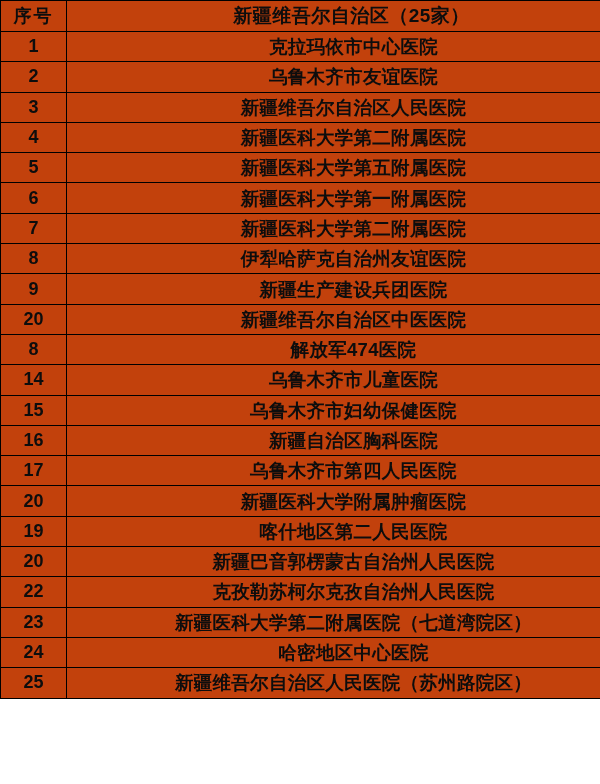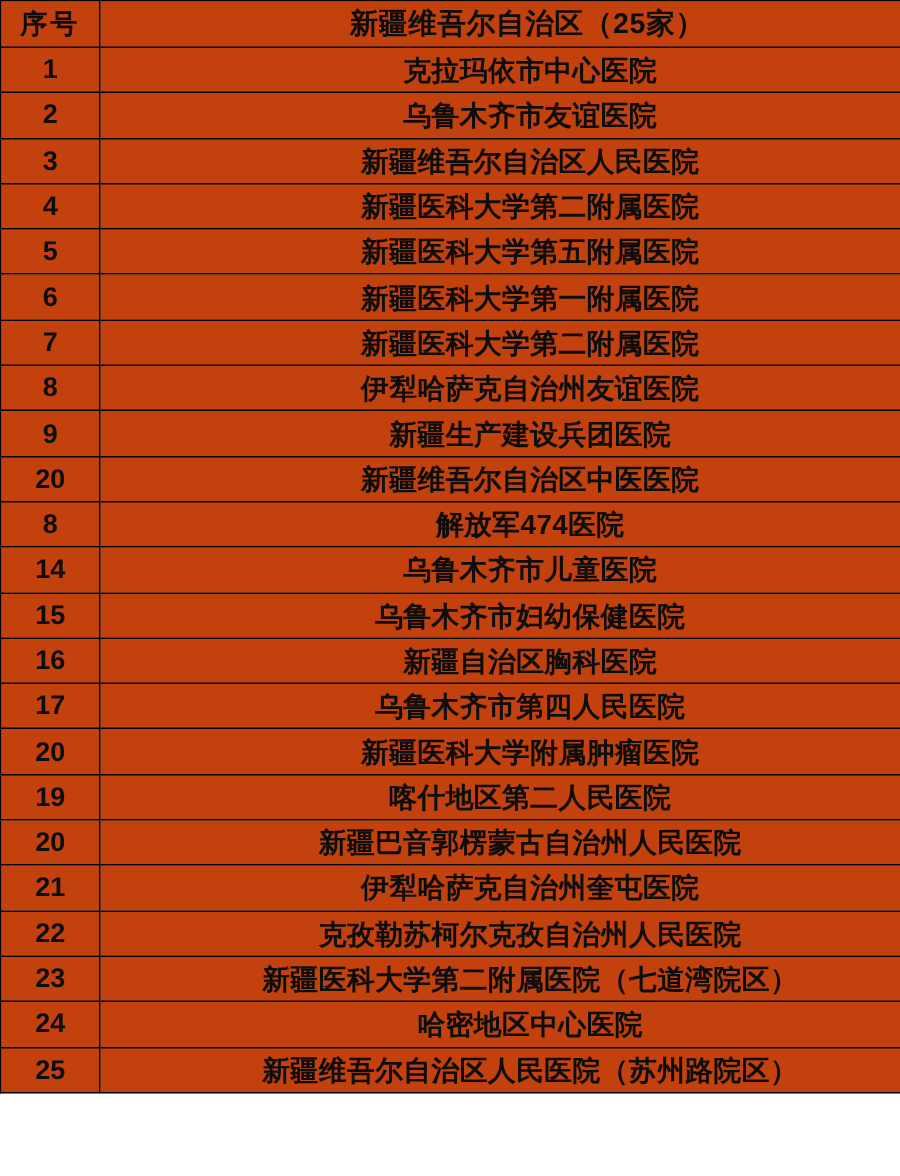--- a/index.html
+++ b/index.html
@@ -143,24 +143,20 @@
         </tr>
         <tr>
           <td class="cell-index">19</td>
           <td class="cell-name">喀什地区第二人民医院</td>
         </tr>
         <tr>
           <td class="cell-index">20</td>
           <td class="cell-name">新疆巴音郭楞蒙古自治州人民医院</td>
         </tr>
         <tr>
-          <td class="cell-index">21</td>
-          <td class="cell-name">伊犁哈萨克自治州奎屯医院</td>
-        </tr>
-        <tr>
           <td class="cell-index">22</td>
           <td class="cell-name">克孜勒苏柯尔克孜自治州人民医院</td>
         </tr>
         <tr>
           <td class="cell-index">23</td>
           <td class="cell-name">新疆医科大学第二附属医院（七道湾院区）</td>
         </tr>
         <tr>
           <td class="cell-index">24</td>
           <td class="cell-name">哈密地区中心医院</td>

